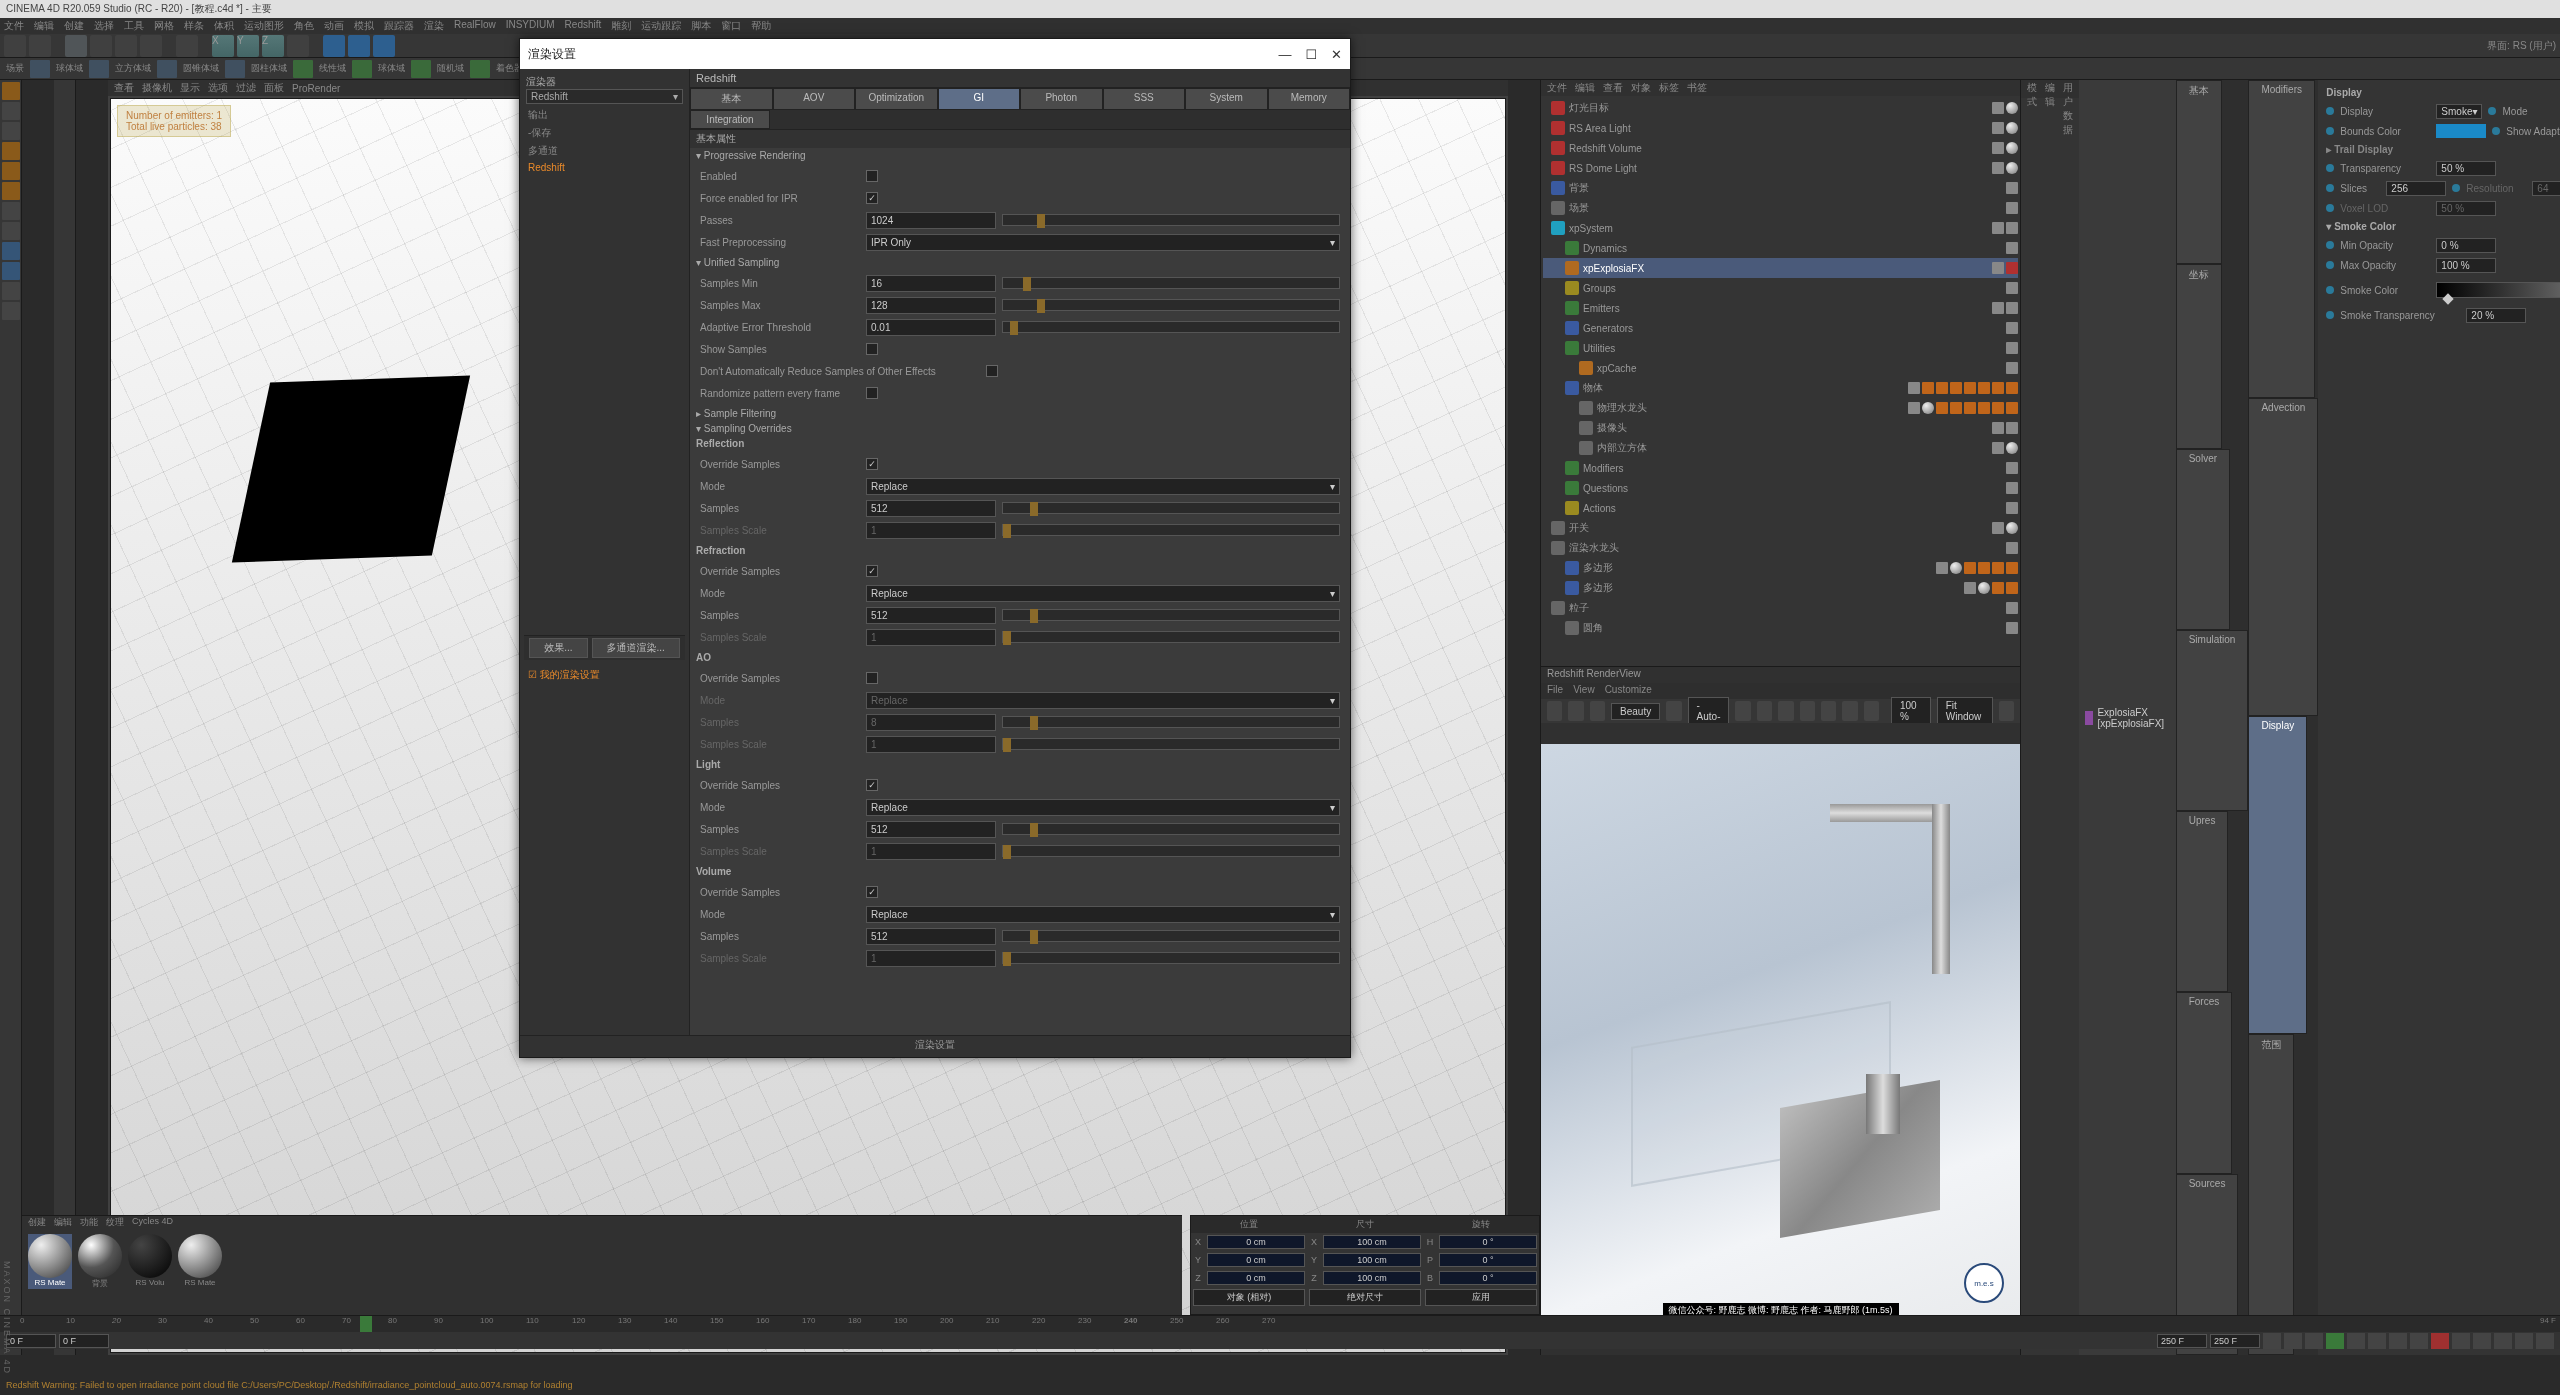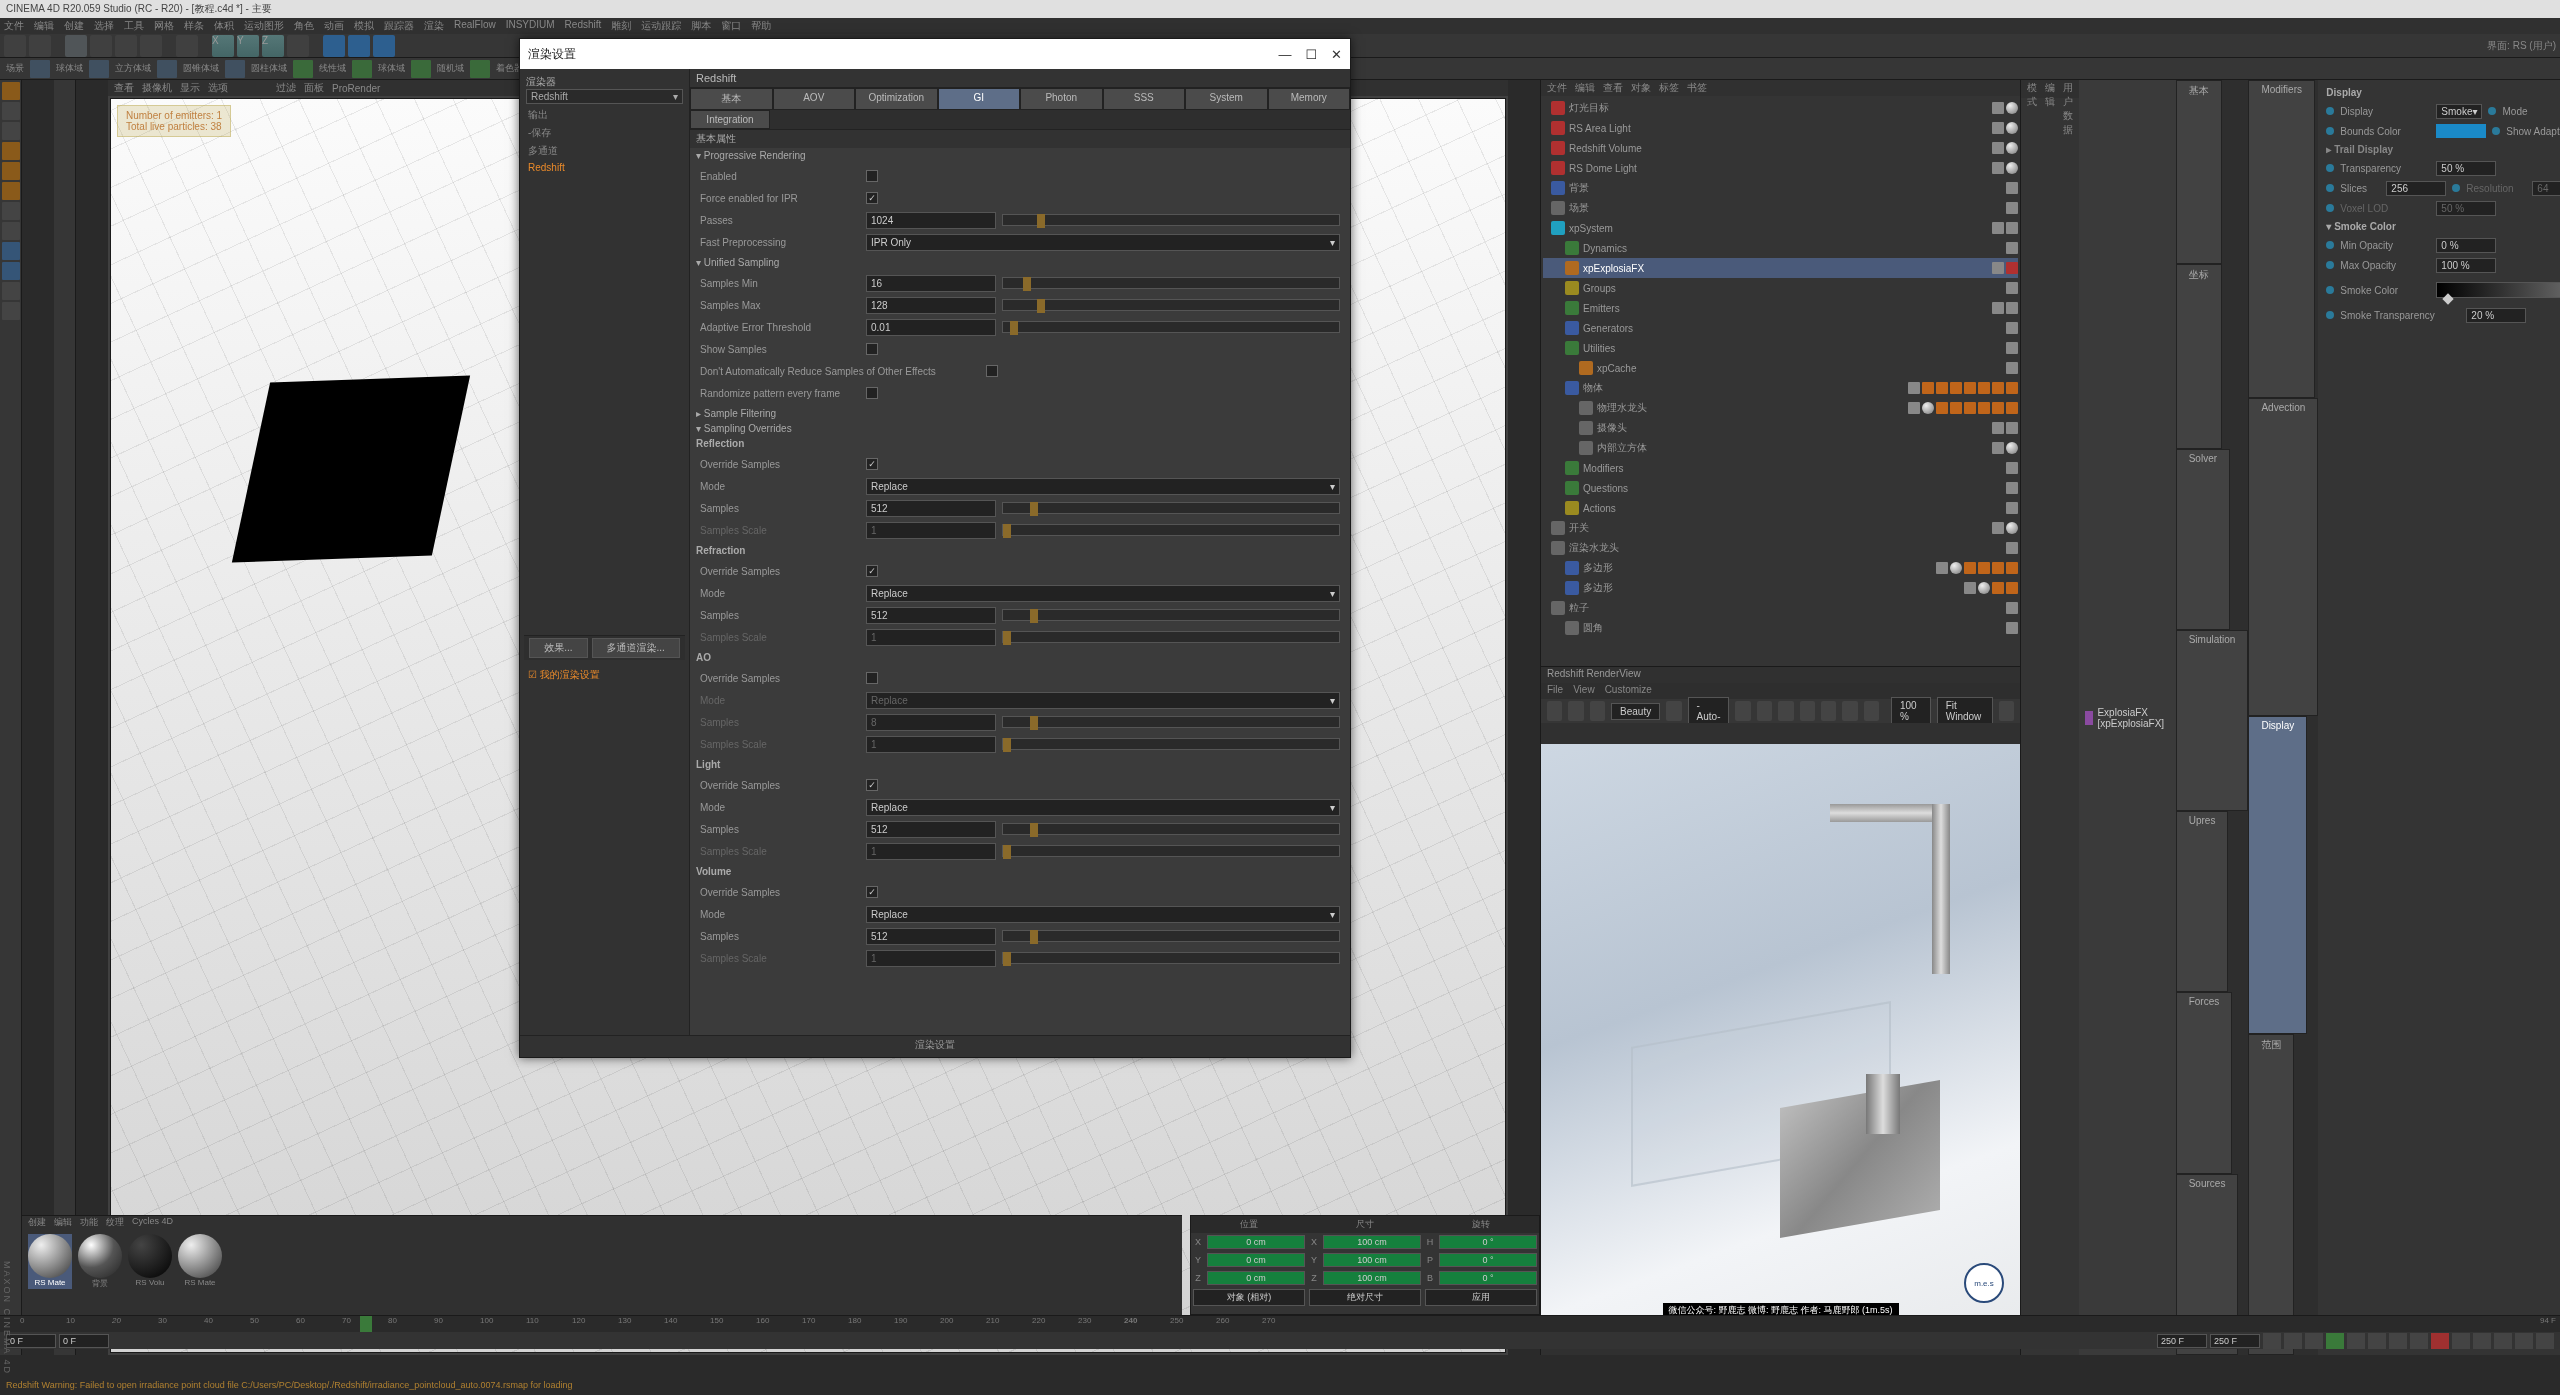--- a/index.html
+++ b/index.html
@@ -107,21 +107,21 @@
 .tl-ruler{height:16px;background:#2a2a2a;position:relative;}
 .tl-ruler .tick{position:absolute;top:0;color:#777;font-size:8px;}
 .tl-ruler .ph{position:absolute;top:0;width:12px;height:16px;background:#3a7a3a;}
 .tl-ctrl{flex:1;display:flex;align-items:center;gap:3px;padding:0 6px;}
 .tl-ctrl .num{width:50px;background:#222;border:1px solid #555;color:#ccc;padding:1px 3px;font-size:9px;}
 .tl-ctrl .pb{width:18px;height:16px;background:#444;}
 .coord-panel{position:absolute;left:1190px;bottom:80px;width:350px;height:100px;background:#343434;border:1px solid #1a1a1a;font-size:9px;z-index:30;}
 .coord-panel .hdr3{display:flex;} .hdr3 div{flex:1;text-align:center;background:#2a2a2a;padding:2px;color:#888;}
 .coord-panel .crow{display:flex;align-items:center;height:18px;}
 .coord-panel .crow span{width:14px;text-align:center;color:#888;}
-.coord-panel .crow .ci{flex:1;background:#15803d;border:1px solid #555;margin:2px 2px;padding:1px 2px;color:#ccc;}
+.coord-panel .crow .ci{flex:1;background:#0f172a;border:1px solid #555;margin:2px 2px;padding:1px 2px;color:#ccc;}
 .coord-panel .cfoot{display:flex;gap:4px;padding:2px;}
 .coord-panel .cfoot .cb2{flex:1;background:#222;border:1px solid #555;padding:1px 2px;color:#ccc;text-align:center;}
 .mat-panel{position:absolute;left:22px;bottom:80px;width:1160px;height:100px;background:#303030;border-top:1px solid #1a1a1a;z-index:29;}
 .mat-menu{height:14px;display:flex;gap:8px;padding:0 6px;color:#888;font-size:9px;}
 .mat-icons{display:flex;gap:6px;padding:4px 6px;}
 .mat-ball{width:44px;height:44px;border-radius:50%;background:radial-gradient(circle at 30% 25%,#eee,#333);}
 .mat-ball.metal{background:radial-gradient(circle at 30% 25%,#fff,#555,#222);}
 .mat-ball.black{background:radial-gradient(circle at 30% 25%,#444,#000);}
 .mat-item{text-align:center;font-size:8px;color:#888;}
 .mat-item.sel{background:#4a5a7a;color:#fff;}
@@ -232,21 +232,21 @@
       <span class="lb"></span>
       <span class="lb"></span>
       <span class="lb"></span>
   </div>
   <div class="vpzone">
     <div class="vptabs" id="vptabs">
         <span style="color: rgb(136, 136, 136);">查看</span>
         <span style="color: rgb(136, 136, 136);">摄像机</span>
         <span style="color: rgb(136, 136, 136);">显示</span>
         <span style="color: rgb(136, 136, 136);">选项</span>
-        <span style="color: rgb(136, 136, 136); margin-left: 40px;">过滤</span>
+        <span style="color: rgb(136, 136, 136);">过滤</span>
         <span style="color: rgb(136, 136, 136);">面板</span>
         <span style="color: rgb(136, 136, 136);">ProRender</span>
       </div>
     <div class="viewport">
       <div class="grid-layer"></div>
       <div class="hud-box">
         <div>Number of emitters: 1</div>
         <div>Total live particles: 38</div>
       </div>
       <div class="black-shape"></div>

